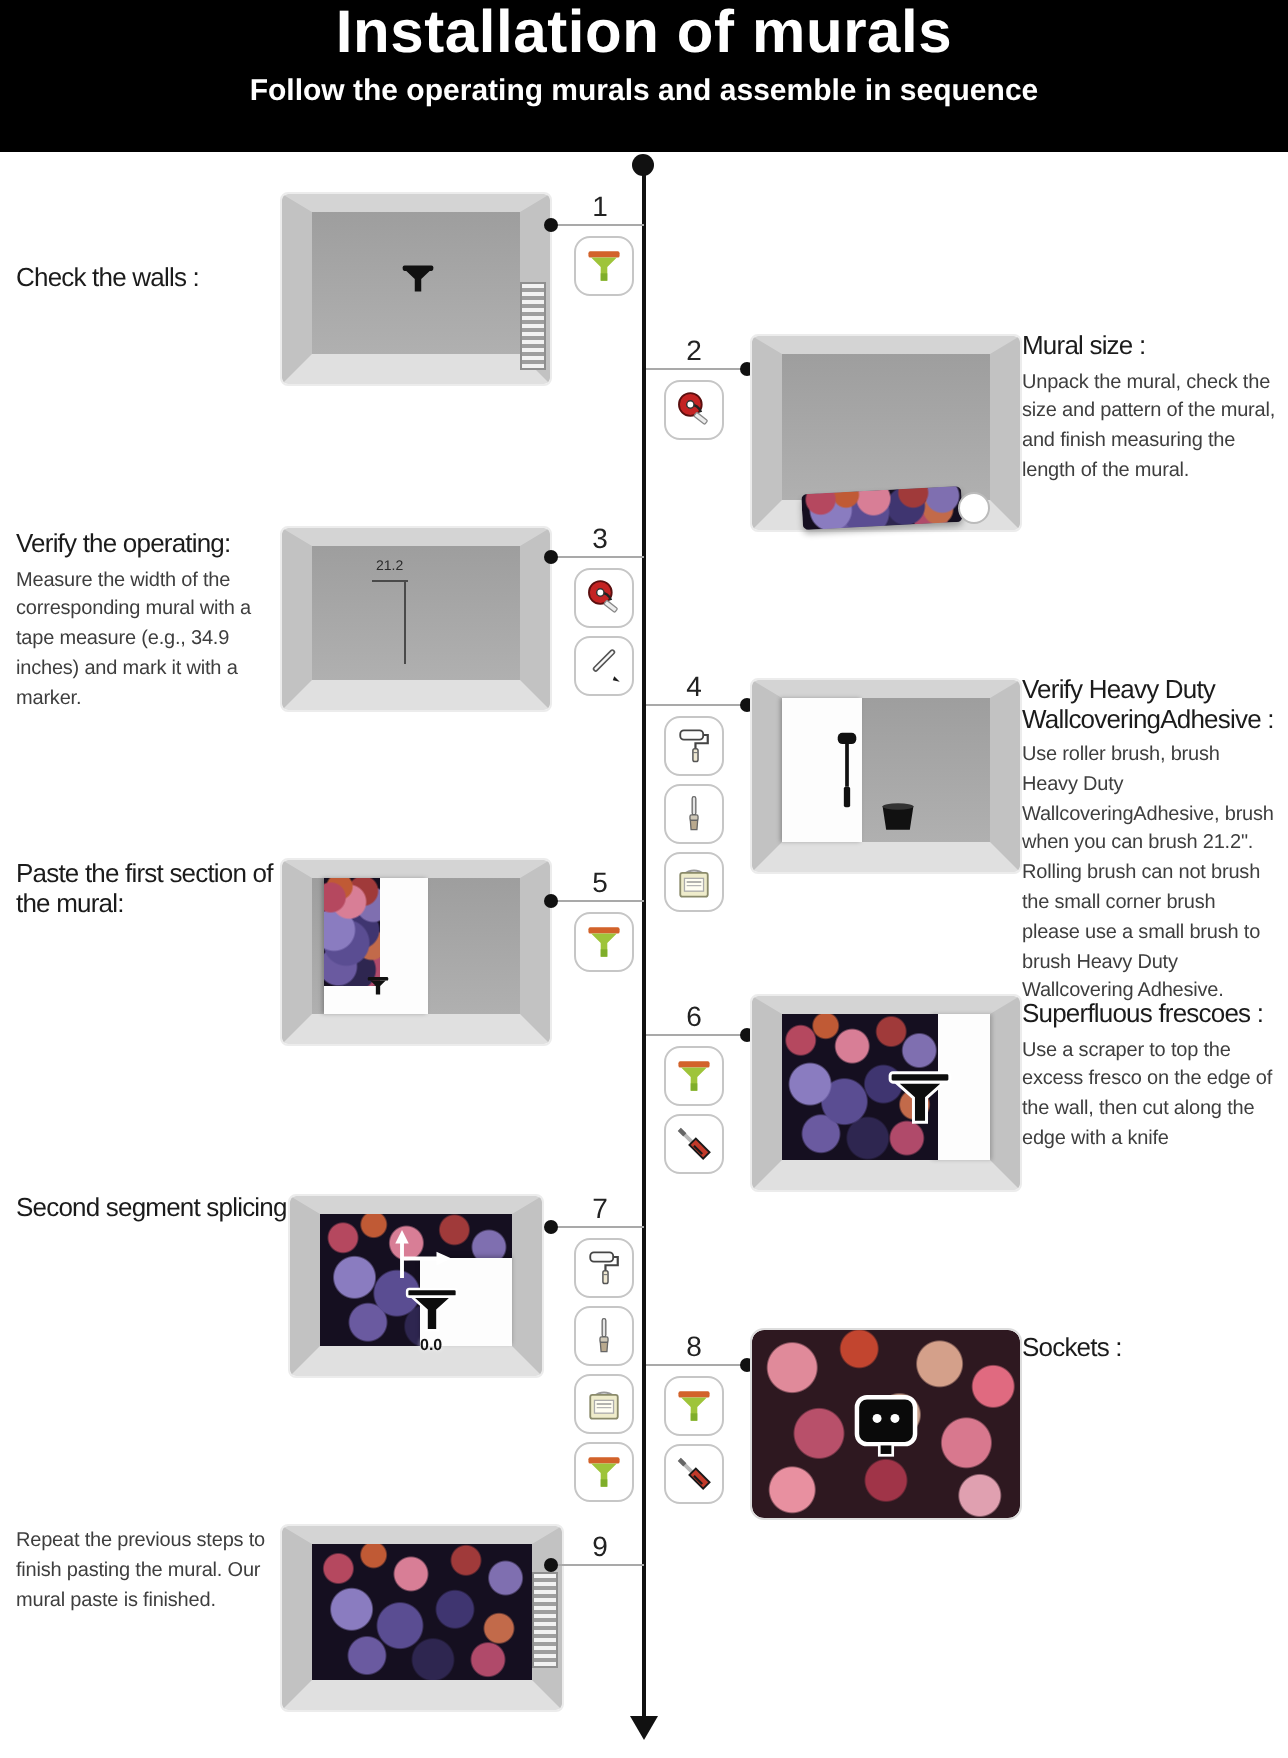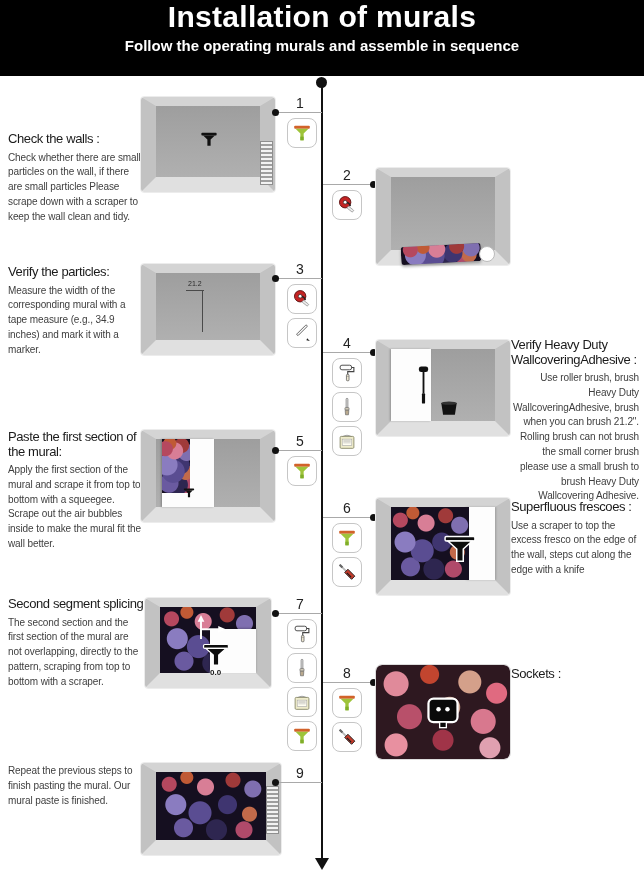--- a/index.html
+++ b/index.html
@@ -157,21 +157,20 @@
     <div class="title">Installation of murals</div>
     <div class="subtitle">Follow the operating murals and assemble in sequence</div>
   </div>
 
   <div class="vdot"></div>
   <div class="vline"></div>
   <div class="varrow"></div>
 
   <div class="textblock" style="left:8px;top:84px;width:134px;margin-top:48px;">
     <div class="h">Check the walls :</div>
-    <div class="b">Check whether there are small particles on the wall, if there are small particles Please scrape down with a scraper to keep the wall clean and tidy.</div>
   </div>
   <div class="room" style="left:141px;top:97px;width:134px;height:95px;">
     <svg class="inroom" style="left:44px;top:26px;width:18px;height:15px;">
         <use href="#i-scraper-small"></use>
       </svg>
     <div class="radiator" style="right:-13px;bottom:-8px;height:42px;"></div>
   </div>
   <div class="stepnum" style="left:278px;top:95px;width:44px;">1</div>
   <div class="hline" style="left:277px;top:112px;width:45px;"></div>
   <div class="sdot" style="left:272px;top:109px;"></div>
@@ -190,23 +189,27 @@
     <div class="tool-box">
         <svg>
           <use href="#i-tape"></use>
         </svg>
       </div>
   </div>
   <div class="room" style="left:376px;top:168px;width:134px;height:97px;">
     <div class="roll mural" style="left:10px;bottom:-13px;width:80px;height:18px;"></div>
     <div class="roll-end" style="left:88px;bottom:-12px;width:14px;height:14px;"></div>
   </div>
+  <div class="textblock" style="left:511px;top:166px;width:130px;">
+    <div class="h">Mural size :</div>
+    <div class="b">Unpack the mural, check the size and pattern of the mural, and finish measuring the length of the mural.</div>
+  </div>
 
   <div class="textblock" style="left:8px;top:265px;width:150px;">
-    <div class="h">Verify the particles:</div>
+    <div class="h">Verify the operating:</div>
     <div class="b" style="width:134px;">Measure the width of the corresponding mural with a tape measure (e.g., 34.9 inches) and mark it with a marker.</div>
   </div>
   <div class="room" style="left:141px;top:264px;width:134px;height:91px;">
     <div class="measure-label" style="left:32px;top:7px;">21.2</div>
     <div class="measure-tick" style="left:30px;top:17px;width:18px;"></div>
     <div class="measure-vline" style="left:46px;top:17px;height:42px;"></div>
   </div>
   <div class="stepnum" style="left:278px;top:261px;width:44px;">3</div>
   <div class="hline" style="left:277px;top:278px;width:45px;"></div>
   <div class="sdot" style="left:272px;top:275px;"></div>
@@ -247,26 +250,25 @@
     <div class="strip-white" style="left:0;top:0;width:40px;height:72px;"></div>
     <svg class="inroom" style="left:26px;top:14px;width:13px;height:44px;">
         <use href="#i-roller-black"></use>
       </svg>
     <svg class="inroom" style="left:48px;top:52px;width:20px;height:15px;">
         <use href="#i-bucket-black"></use>
       </svg>
   </div>
   <div class="textblock" style="left:511px;top:338px;width:132px;">
     <div class="h">Verify Heavy Duty WallcoveringAdhesive :</div>
-    <div class="b" style="width:128px;text-align:right;">Use roller brush, brush Heavy Duty WallcoveringAdhesive, brush when you can brush 21.2". Rolling brush can not brush the small corner brush please use a small brush to brush Heavy Duty Wallcovering Adhesive.</div>
+    <div class="b" style="width:128px;">Use roller brush, brush Heavy Duty WallcoveringAdhesive, brush when you can brush 21.2". Rolling brush can not brush the small corner brush please use a small brush to brush Heavy Duty Wallcovering Adhesive.</div>
   </div>
 
   <div class="textblock" style="left:8px;top:430px;width:140px;">
     <div class="h">Paste the first section of the mural:</div>
-    <div class="b" style="width:134px;">Apply the first section of the mural and scrape it from top to bottom with a squeegee. Scrape out the air bubbles inside to make the mural fit the wall better.</div>
   </div>
   <div class="room" style="left:141px;top:430px;width:134px;height:92px;">
     <div class="strip-white" style="left:6px;top:0;width:52px;height:68px;"></div>
     <div class="inroom mural" style="left:6px;top:0;width:28px;height:54px;"></div>
     <svg class="inroom" style="left:27px;top:48px;width:12px;height:12px;">
         <use href="#i-scraper-small"></use>
       </svg>
   </div>
   <div class="stepnum" style="left:278px;top:433px;width:44px;">5</div>
   <div class="hline" style="left:277px;top:450px;width:45px;"></div>
@@ -296,26 +298,25 @@
   </div>
   <div class="room" style="left:376px;top:498px;width:134px;height:97px;">
     <div class="strip-white" style="right:0;top:0;width:30px;height:73px;box-shadow:1px 0 2px rgba(0,0,0,.2);"></div>
     <div class="inroom mural" style="left:0;top:0;width:78px;height:73px;"></div>
     <svg class="inroom" style="left:52px;top:28px;width:34px;height:28px;">
         <use href="#i-squeegee-black"></use>
       </svg>
   </div>
   <div class="textblock" style="left:511px;top:500px;width:156px;">
     <div class="h">Superfluous frescoes :</div>
-    <div class="b" style="width:128px;">Use a scraper to top the excess fresco on the edge of the wall, steps cut along the edge with a knife</div>
+    <div class="b" style="width:128px;">Use a scraper to top the excess fresco on the edge of the wall, then cut along the edge with a knife</div>
   </div>
 
   <div class="textblock" style="left:8px;top:597px;width:150px;">
     <div class="h">Second segment splicing:</div>
-    <div class="b" style="width:136px;">The second section and the first sec­tion of the mural are not overlapping, directly to the pattern, scraping from top to bottom with a scraper.</div>
   </div>
   <div class="room" style="left:145px;top:598px;width:126px;height:90px;">
     <div class="inroom mural" style="left:0;top:0;width:96px;height:66px;"></div>
     <div class="strip-white" style="right:0;top:22px;width:46px;height:44px;box-shadow:0 -1px 2px rgba(0,0,0,.25);"></div>
     <svg class="inroom" style="left:34px;top:8px;width:32px;height:27px;">
         <use href="#i-align-arrows"></use>
       </svg>
     <div class="align-label" style="left:50px;top:15px;text-shadow:0 0 2px #fff;margin-top:46px;">0.0</div>
     <svg class="inroom" style="left:42px;top:36px;width:28px;height:24px;">
         <use href="#i-squeegee-black"></use>

